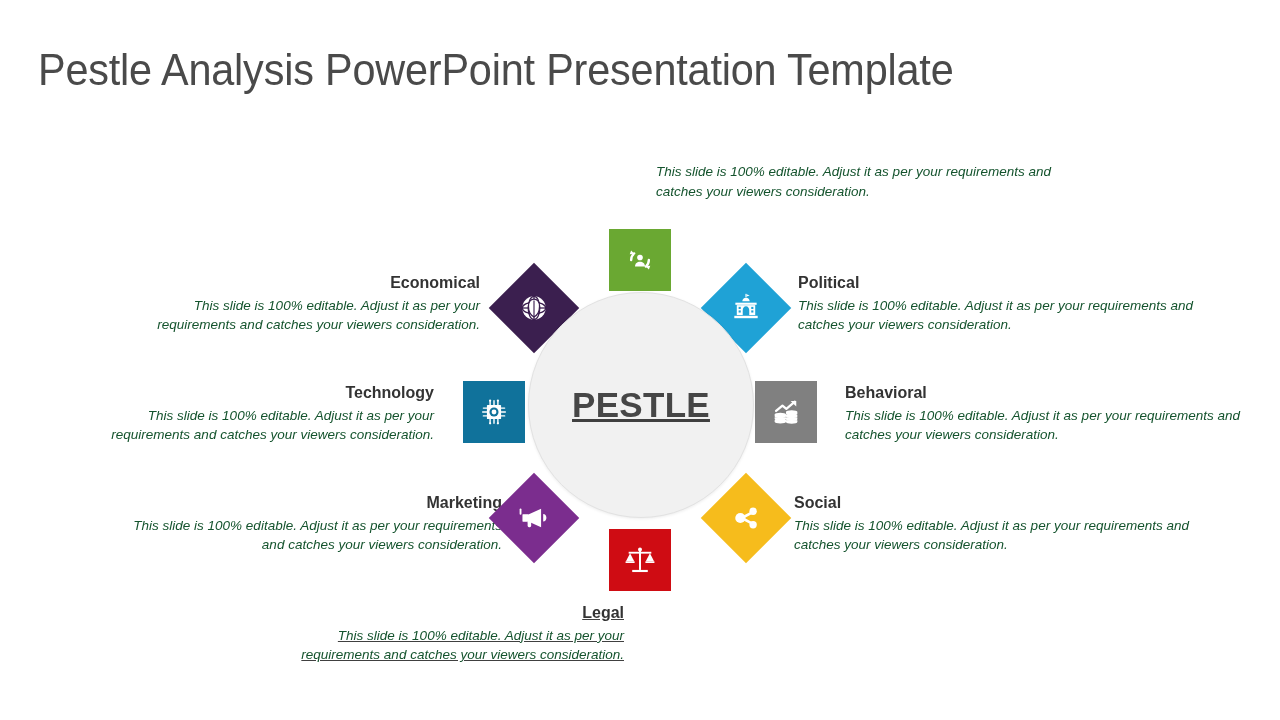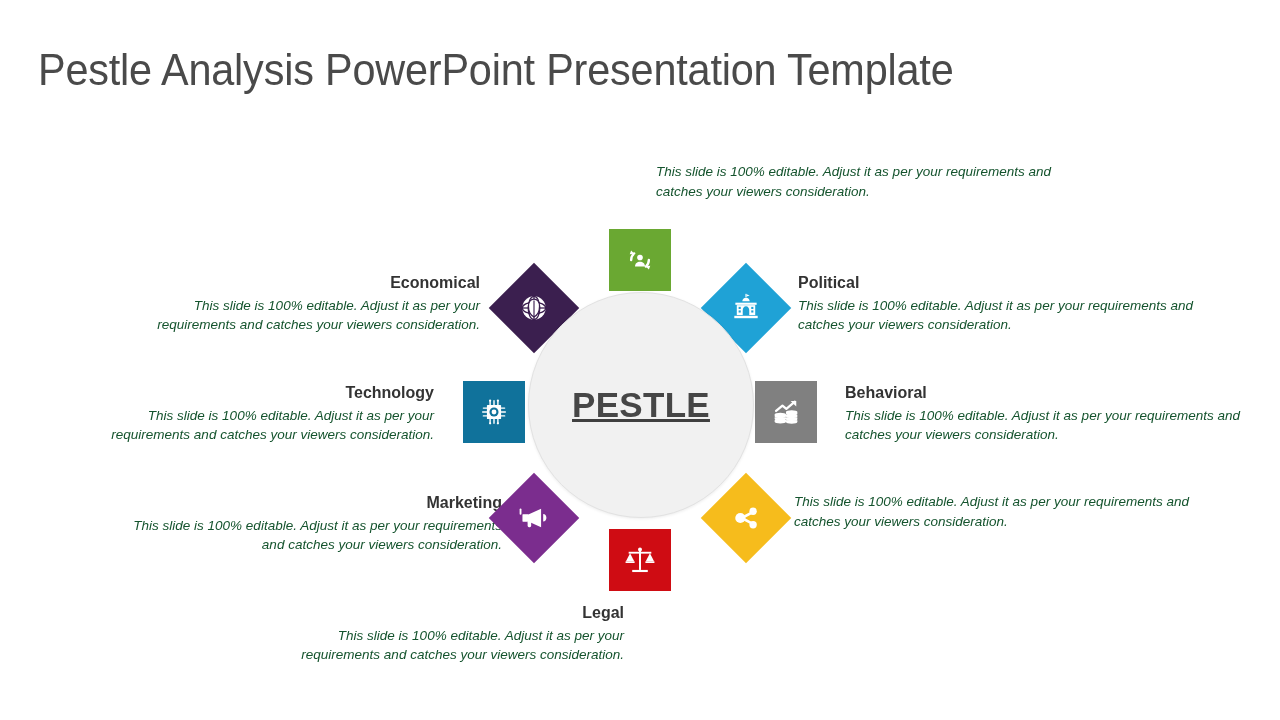--- a/index.html
+++ b/index.html
@@ -118,21 +118,21 @@
     font-style: normal;
   }
   .txt .cat-desc {
     font-size: 13.5px;
     font-style: italic;
     color: #14532d;
     line-height: 1.46;
   }
   .txt.right-side { text-align: left; }
   .txt.left-side  { text-align: right; }
-  .txt.center-side { text-align: right; }
+  .txt.center-side { text-align: right; text-decoration: underline; }
 
   
   #txt-environment { left: 120px; top: 272px; width: 360px; }
   #txt-technology  { left: 100px; top: 382px; width: 334px; }
   #txt-marketing   { left: 110px; top: 492px; width: 374px; margin-left: 18px; }
   #txt-legal       { left: 260px; top: 602px; width: 364px; }
 
   
   #txt-behavioral  { left: 656px; top: 162px; width: 400px; }
   #txt-political   { left: 798px; top: 272px; width: 400px; }
@@ -294,20 +294,21 @@
     <div class="cat-title">Political</div>
     <div class="cat-desc">This slide is 100% editable. Adjust it as per your requirements and catches your viewers consideration.</div>
   </div>
 
   <div class="txt right-side" id="txt-economical">
     <div class="cat-title">Behavioral</div>
     <div class="cat-desc">This slide is 100% editable. Adjust it as per your requirements and catches your viewers consideration.</div>
   </div>
 
   <div class="txt right-side" id="txt-social">
+    <div class="cat-title">Social</div>
     <div class="cat-desc">This slide is 100% editable. Adjust it as per your requirements and catches your viewers consideration.</div>
   </div>
 
   <div class="txt center-side" id="txt-legal">
     <div class="cat-title">Legal</div>
     <div class="cat-desc">This slide is 100% editable. Adjust it as per your requirements and catches your viewers consideration.</div>
   </div>
 
   <div class="txt left-side" id="txt-marketing">
     <div class="cat-title">Marketing</div>

